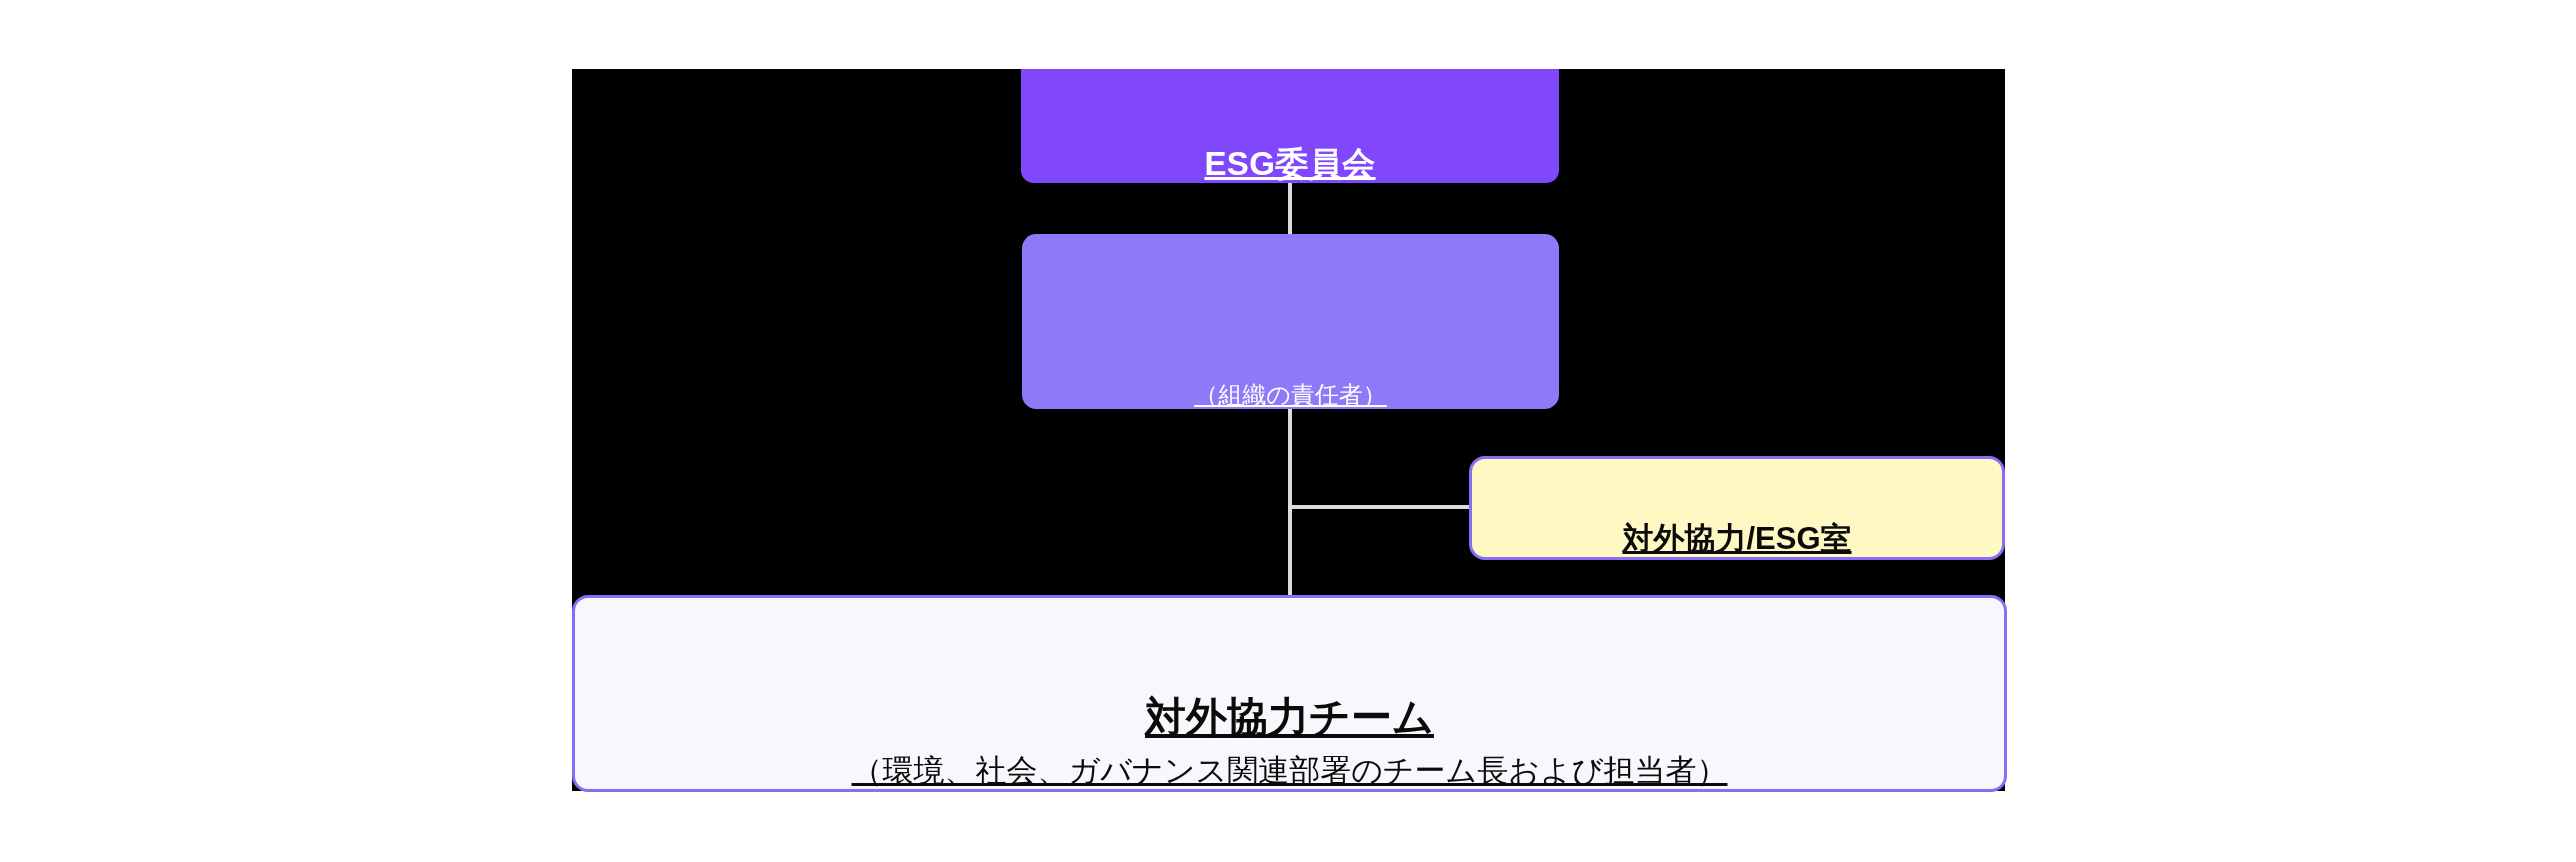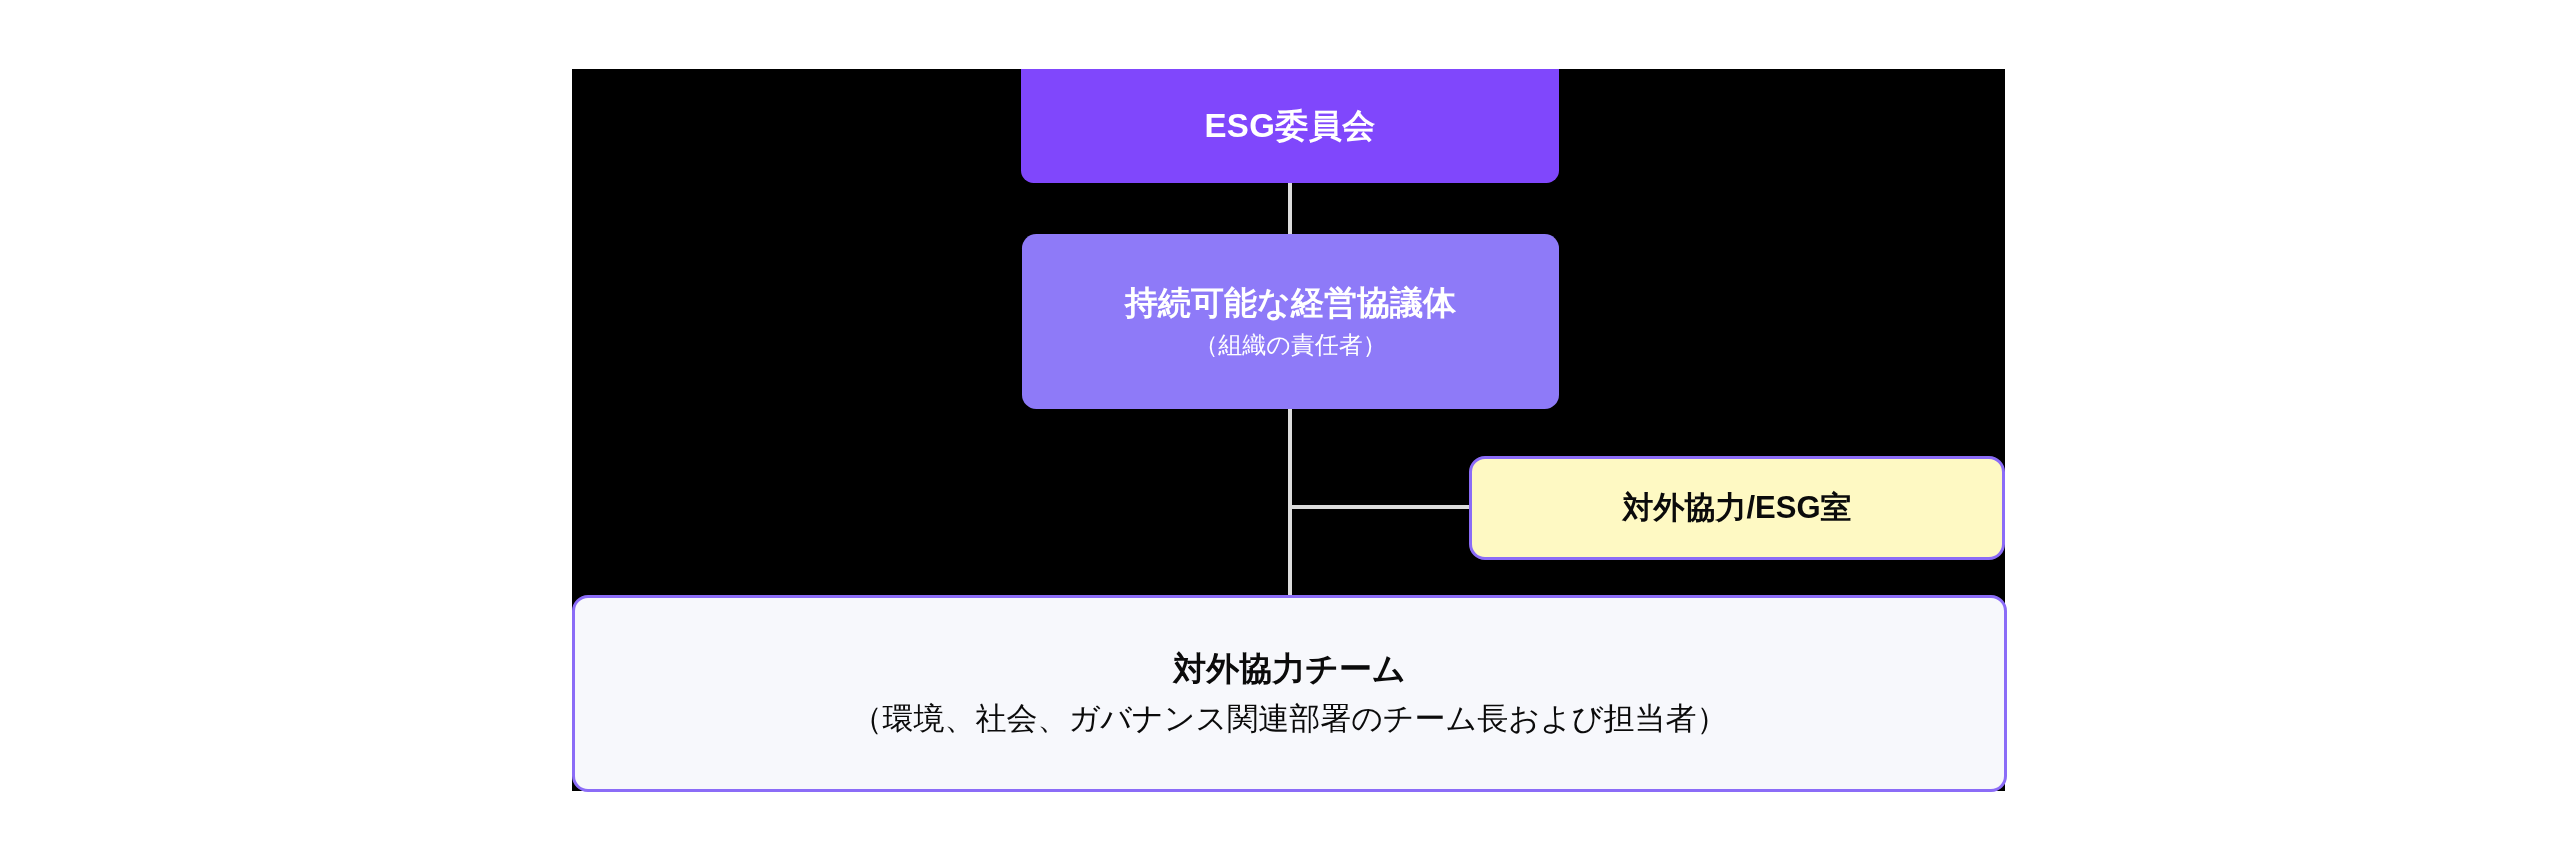--- a/index.html
+++ b/index.html
@@ -54,23 +54,24 @@
     height: 3.6px;
   }
 
   
   .node {
     position: absolute;
     box-sizing: border-box;
     display: flex;
     flex-direction: column;
     align-items: center;
-    justify-content: center;
+    justify-content: flex-end;
     text-align: center;
     line-height: 1.15;
+    text-decoration: underline;
   }
 
   .node-title {
     font-weight: bold;
     white-space: nowrap;
   }
   .node-subtitle {
     font-weight: normal;
     white-space: nowrap;
   }
@@ -128,21 +129,21 @@
     left: 572px;
     top: 595px;
     width: 1435px;
     height: 197px;
     background: #f7f8fc;
     border: 3.6px solid #8b6cf7;
     border-radius: 16px;
     color: #0b0b0b;
   }
   #node-cooperation-team .node-title {
-    font-size: 33px;
+    font-size: 41px;
     margin-bottom: 12.5px;
   }
   #node-cooperation-team .node-subtitle {
     font-size: 31px;
   }
 </style>
 </head>
 <body>
 
 <div id="diagram-canvas">
@@ -153,21 +154,20 @@
 
     <div class="connector connector-horizontal-right"></div>
 
   </div>
 
   <div class="node" id="node-esg-committee">
     <div class="node-title">ESG委員会</div>
   </div>
 
   <div class="node" id="node-sustainability-council">
-    <div class="node-title">持続可能な経営協議体</div>
     <div class="node-subtitle">（組織の責任者）</div>
   </div>
 
   <div class="node" id="node-esg-office">
     <div class="node-title">対外協力/ESG室</div>
   </div>
 
   <div class="node" id="node-cooperation-team">
     <div class="node-title">対外協力チーム</div>
     <div class="node-subtitle">（環境、社会、ガバナンス関連部署のチーム長および担当者）</div>

